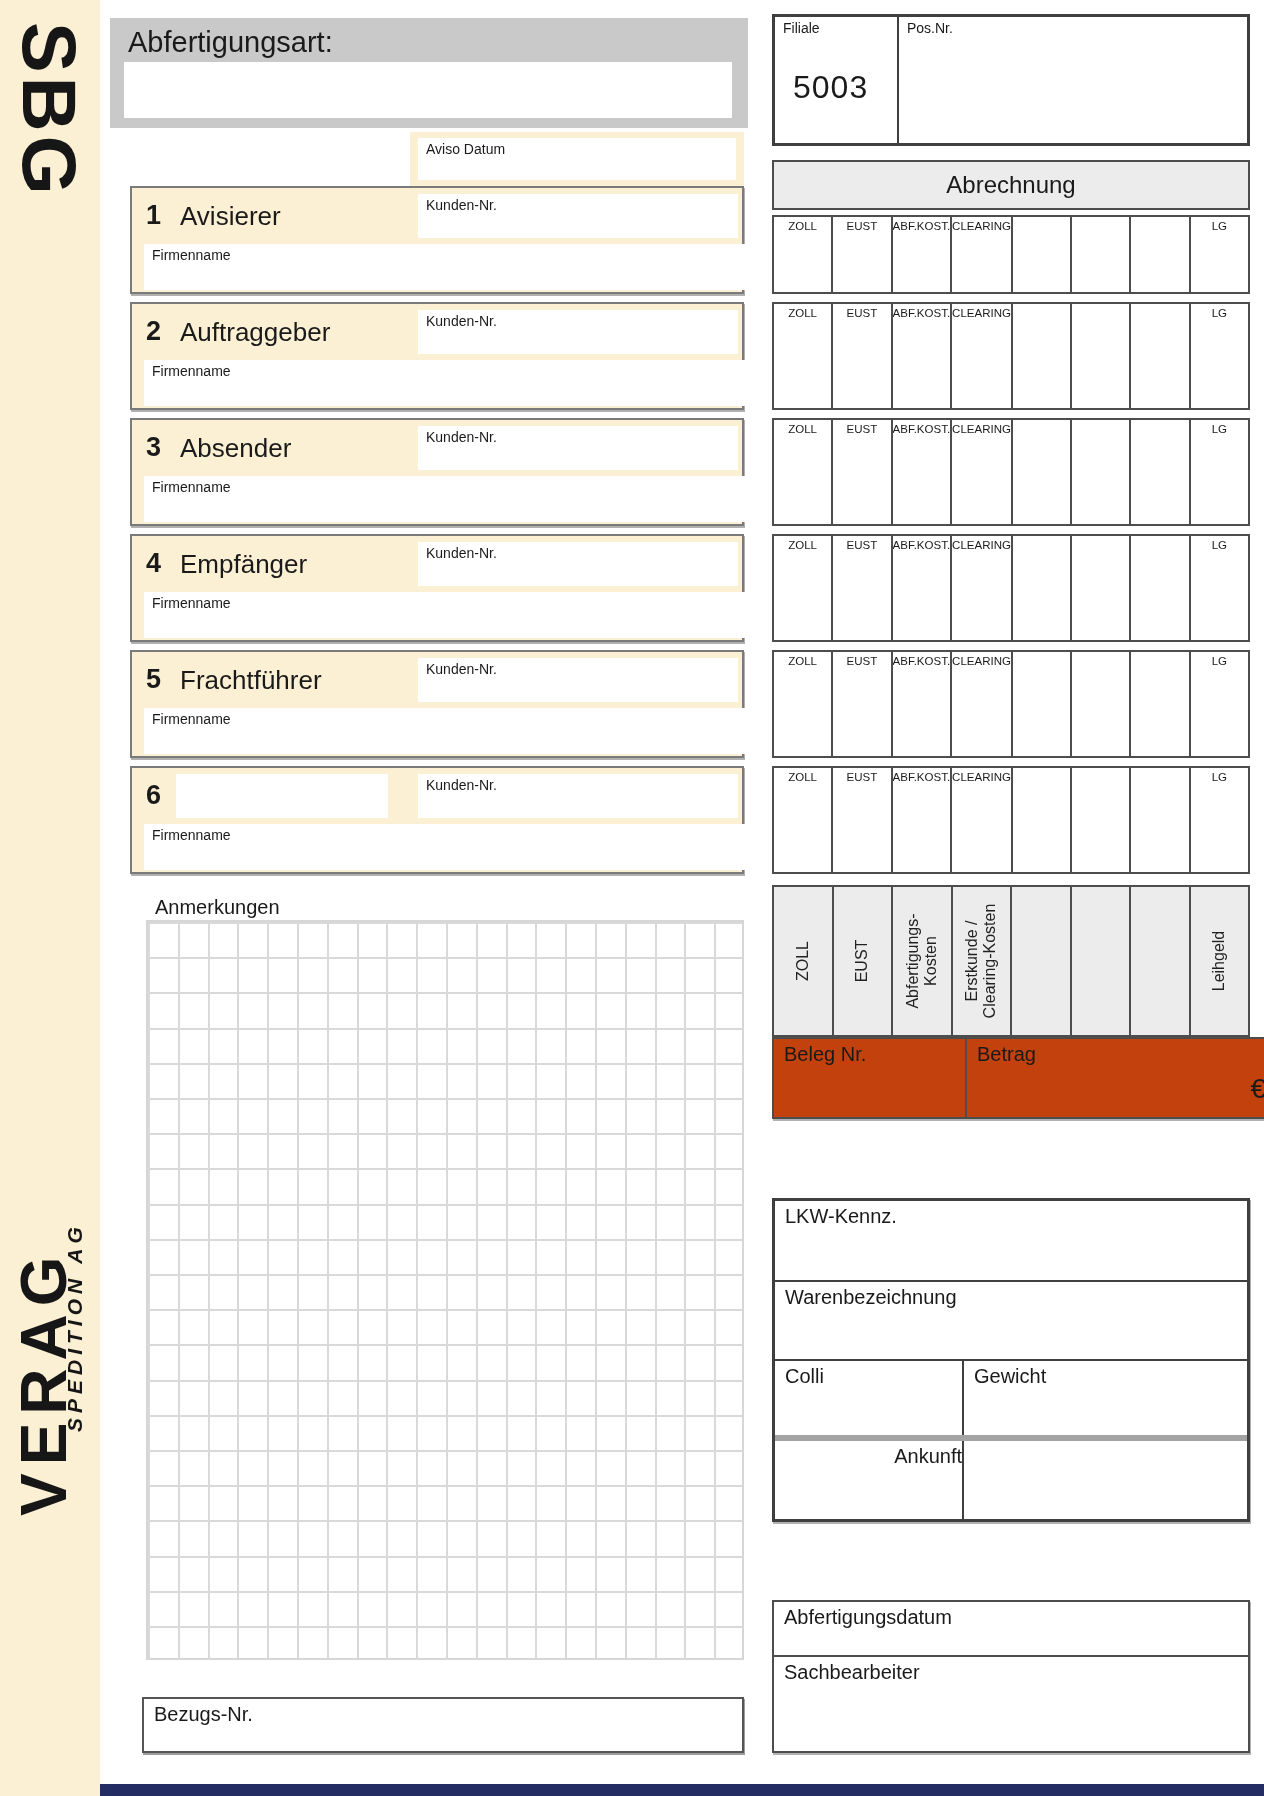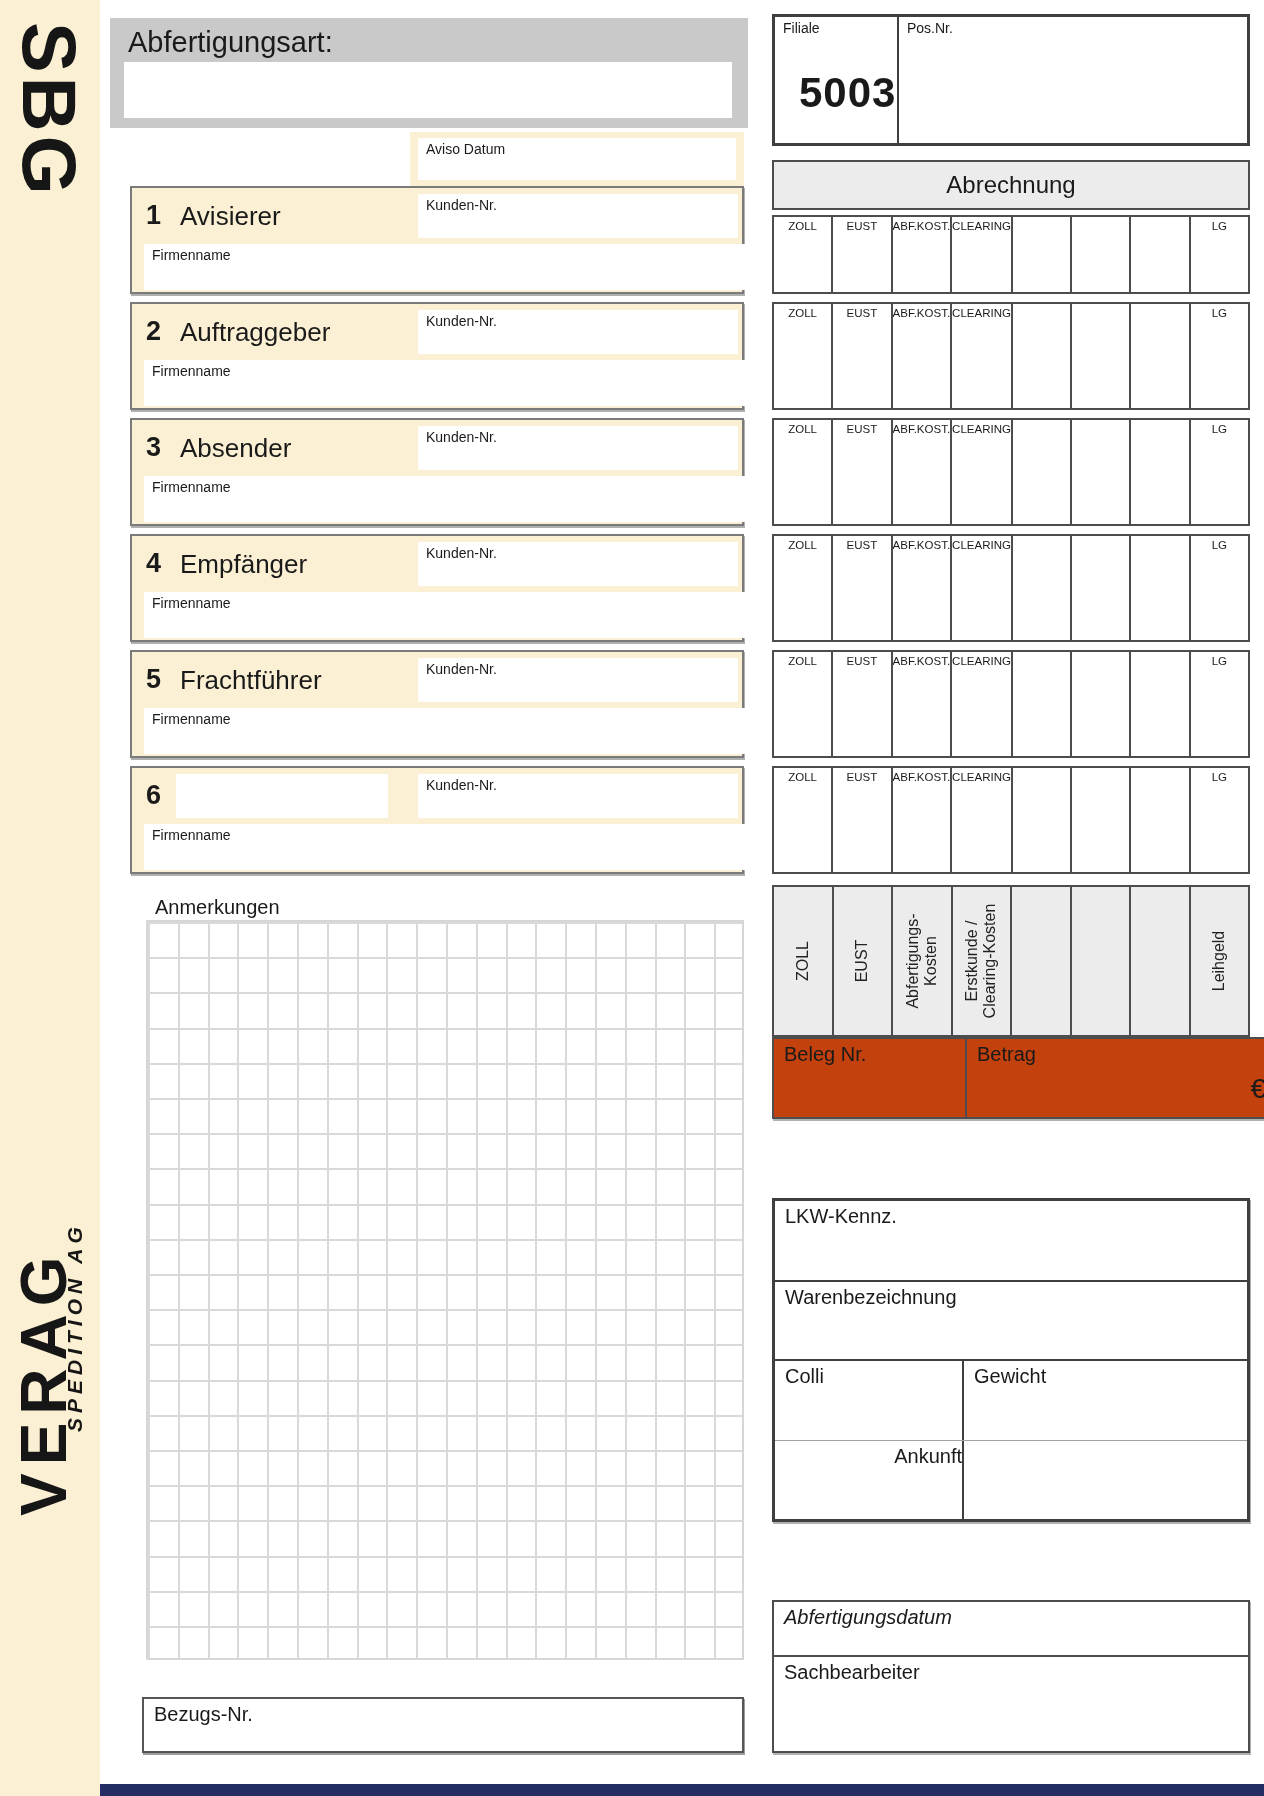--- a/index.html
+++ b/index.html
@@ -50,21 +50,21 @@
 
   
   #bezugs-box{left:142px;top:1697px;width:602px;height:56px;background:#fff;
     border:2px solid #555;box-shadow:1px 2px 0 rgba(60,60,60,.5);box-sizing:border-box;}
   .box-label{font-size:20px;padding:4px 0 0 10px;display:block;}
 
   
   #filiale-box{left:772px;top:14px;width:478px;height:132px;border:3px solid #3f3f3f;background:#fff;
     box-sizing:border-box;display:flex;}
   #filiale-cell{width:122px;border-right:2px solid #3f3f3f;position:relative;}
-  #filiale-value{position:absolute;left:24px;top:52px;font-size:42px;font-weight:bold;letter-spacing:1px;}
+  #filiale-value{position:absolute;left:18px;top:52px;font-size:32px;font-weight:normal;letter-spacing:1px;}
   #posnr-cell{flex:1;position:relative;}
 
   #abrech-header{left:772px;top:160px;width:478px;height:50px;background:var(--cell_gray,#ECECEC);
     border:2px solid #4d4d4d;box-sizing:border-box;display:flex;align-items:center;justify-content:center;
     font-size:24px;}
   .arow{position:absolute;left:772px;width:478px;border:2px solid #4d4d4d;background:#fff;
     box-sizing:border-box;display:flex;}
   .acell{flex:1;border-right:2px solid #4d4d4d;text-align:center;position:relative;}
   .acell:last-child{border-right:none;}
   .acell-label{font-size:11.5px;display:block;padding-top:3px;white-space:nowrap;overflow:hidden;}
@@ -80,28 +80,28 @@
     box-sizing:border-box;display:flex;box-shadow:1px 2px 0 rgba(60,60,60,.4);justify-content:center;}
   #beleg-cell{width:191px;border-right:2px solid #4d4d4d;}
   #betrag-cell{flex:1;position:relative;}
   #euro-sign{position:absolute;right:16px;top:34px;font-size:28px;}
 
   #shipment-box{left:772px;top:1198px;width:478px;height:324px;border:3px solid #3f3f3f;background:#fff;
     box-sizing:border-box;box-shadow:1px 2px 0 rgba(60,60,60,.4);}
   .ship-row{position:absolute;left:0;width:472px;box-sizing:border-box;}
   #lkw-row{top:0;height:81px;border-bottom:2px solid #3f3f3f;}
   #waren-row{top:81px;height:79px;border-bottom:2px solid #3f3f3f;}
-  #colli-row{top:160px;height:80px;border-bottom:1px solid #a3a3a3;display:flex;}
+  #colli-row{top:160px;height:80px;border-bottom:6px solid #a3a3a3;display:flex;}
   #ankunft-row{top:240px;height:78px;display:flex;text-align:right;}
   .half-l{width:189px;border-right:2px solid #3f3f3f;box-sizing:border-box;}
   .half-r{flex:1;}
 
   #process-box{left:772px;top:1600px;width:478px;height:153px;border:2px solid #4d4d4d;background:#fff;
     box-sizing:border-box;box-shadow:1px 2px 0 rgba(60,60,60,.4);}
-  #abfdatum-row{position:absolute;left:0;top:0;width:474px;height:55px;border-bottom:2px solid #4d4d4d;box-sizing:border-box;font-style:italic;}
+  #abfdatum-row{position:absolute;left:0;top:0;width:474px;height:55px;border-bottom:2px solid #4d4d4d;box-sizing:border-box;}
   #sachb-row{position:absolute;left:0;top:55px;width:474px;height:96px;}
 </style>
 </head>
 <body>
 
 <div class="abs" id="brand-strip">
   <div class="abs" id="sbg-logo">SBG</div>
   <div class="abs" id="verag-logo">VERAG</div>
   <div class="abs" id="verag-sub">SPEDITION AG</div>
 </div>

